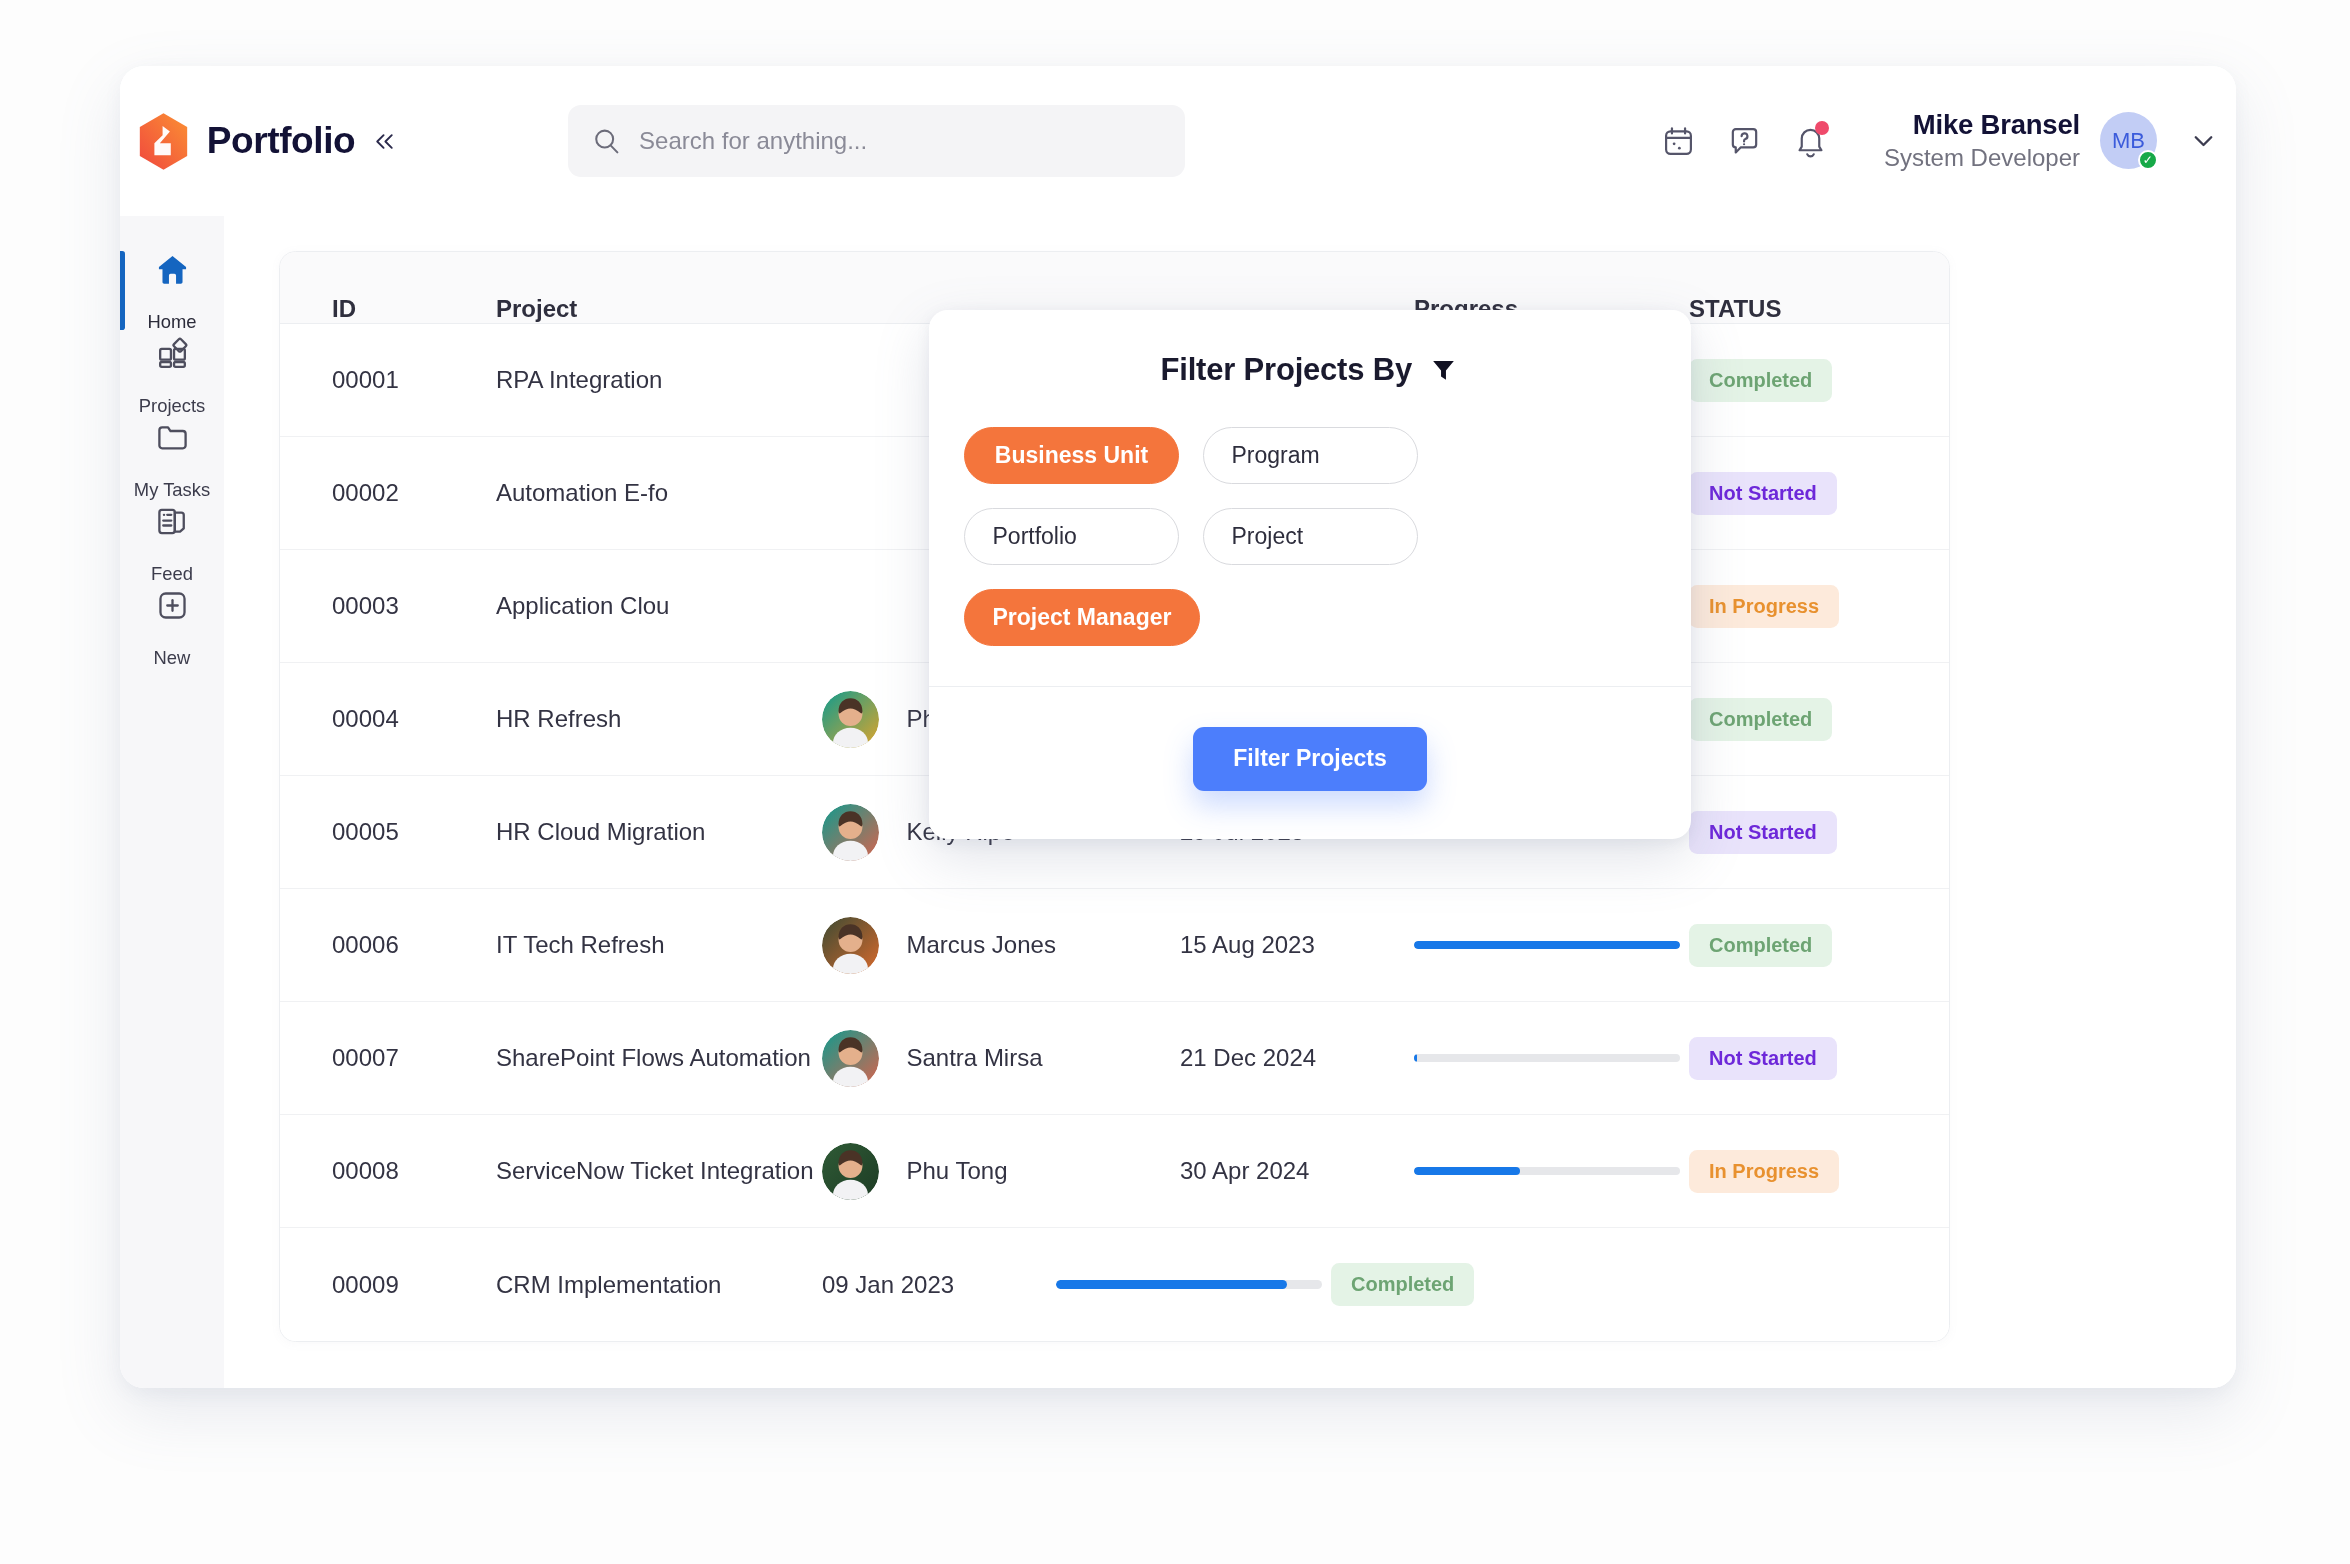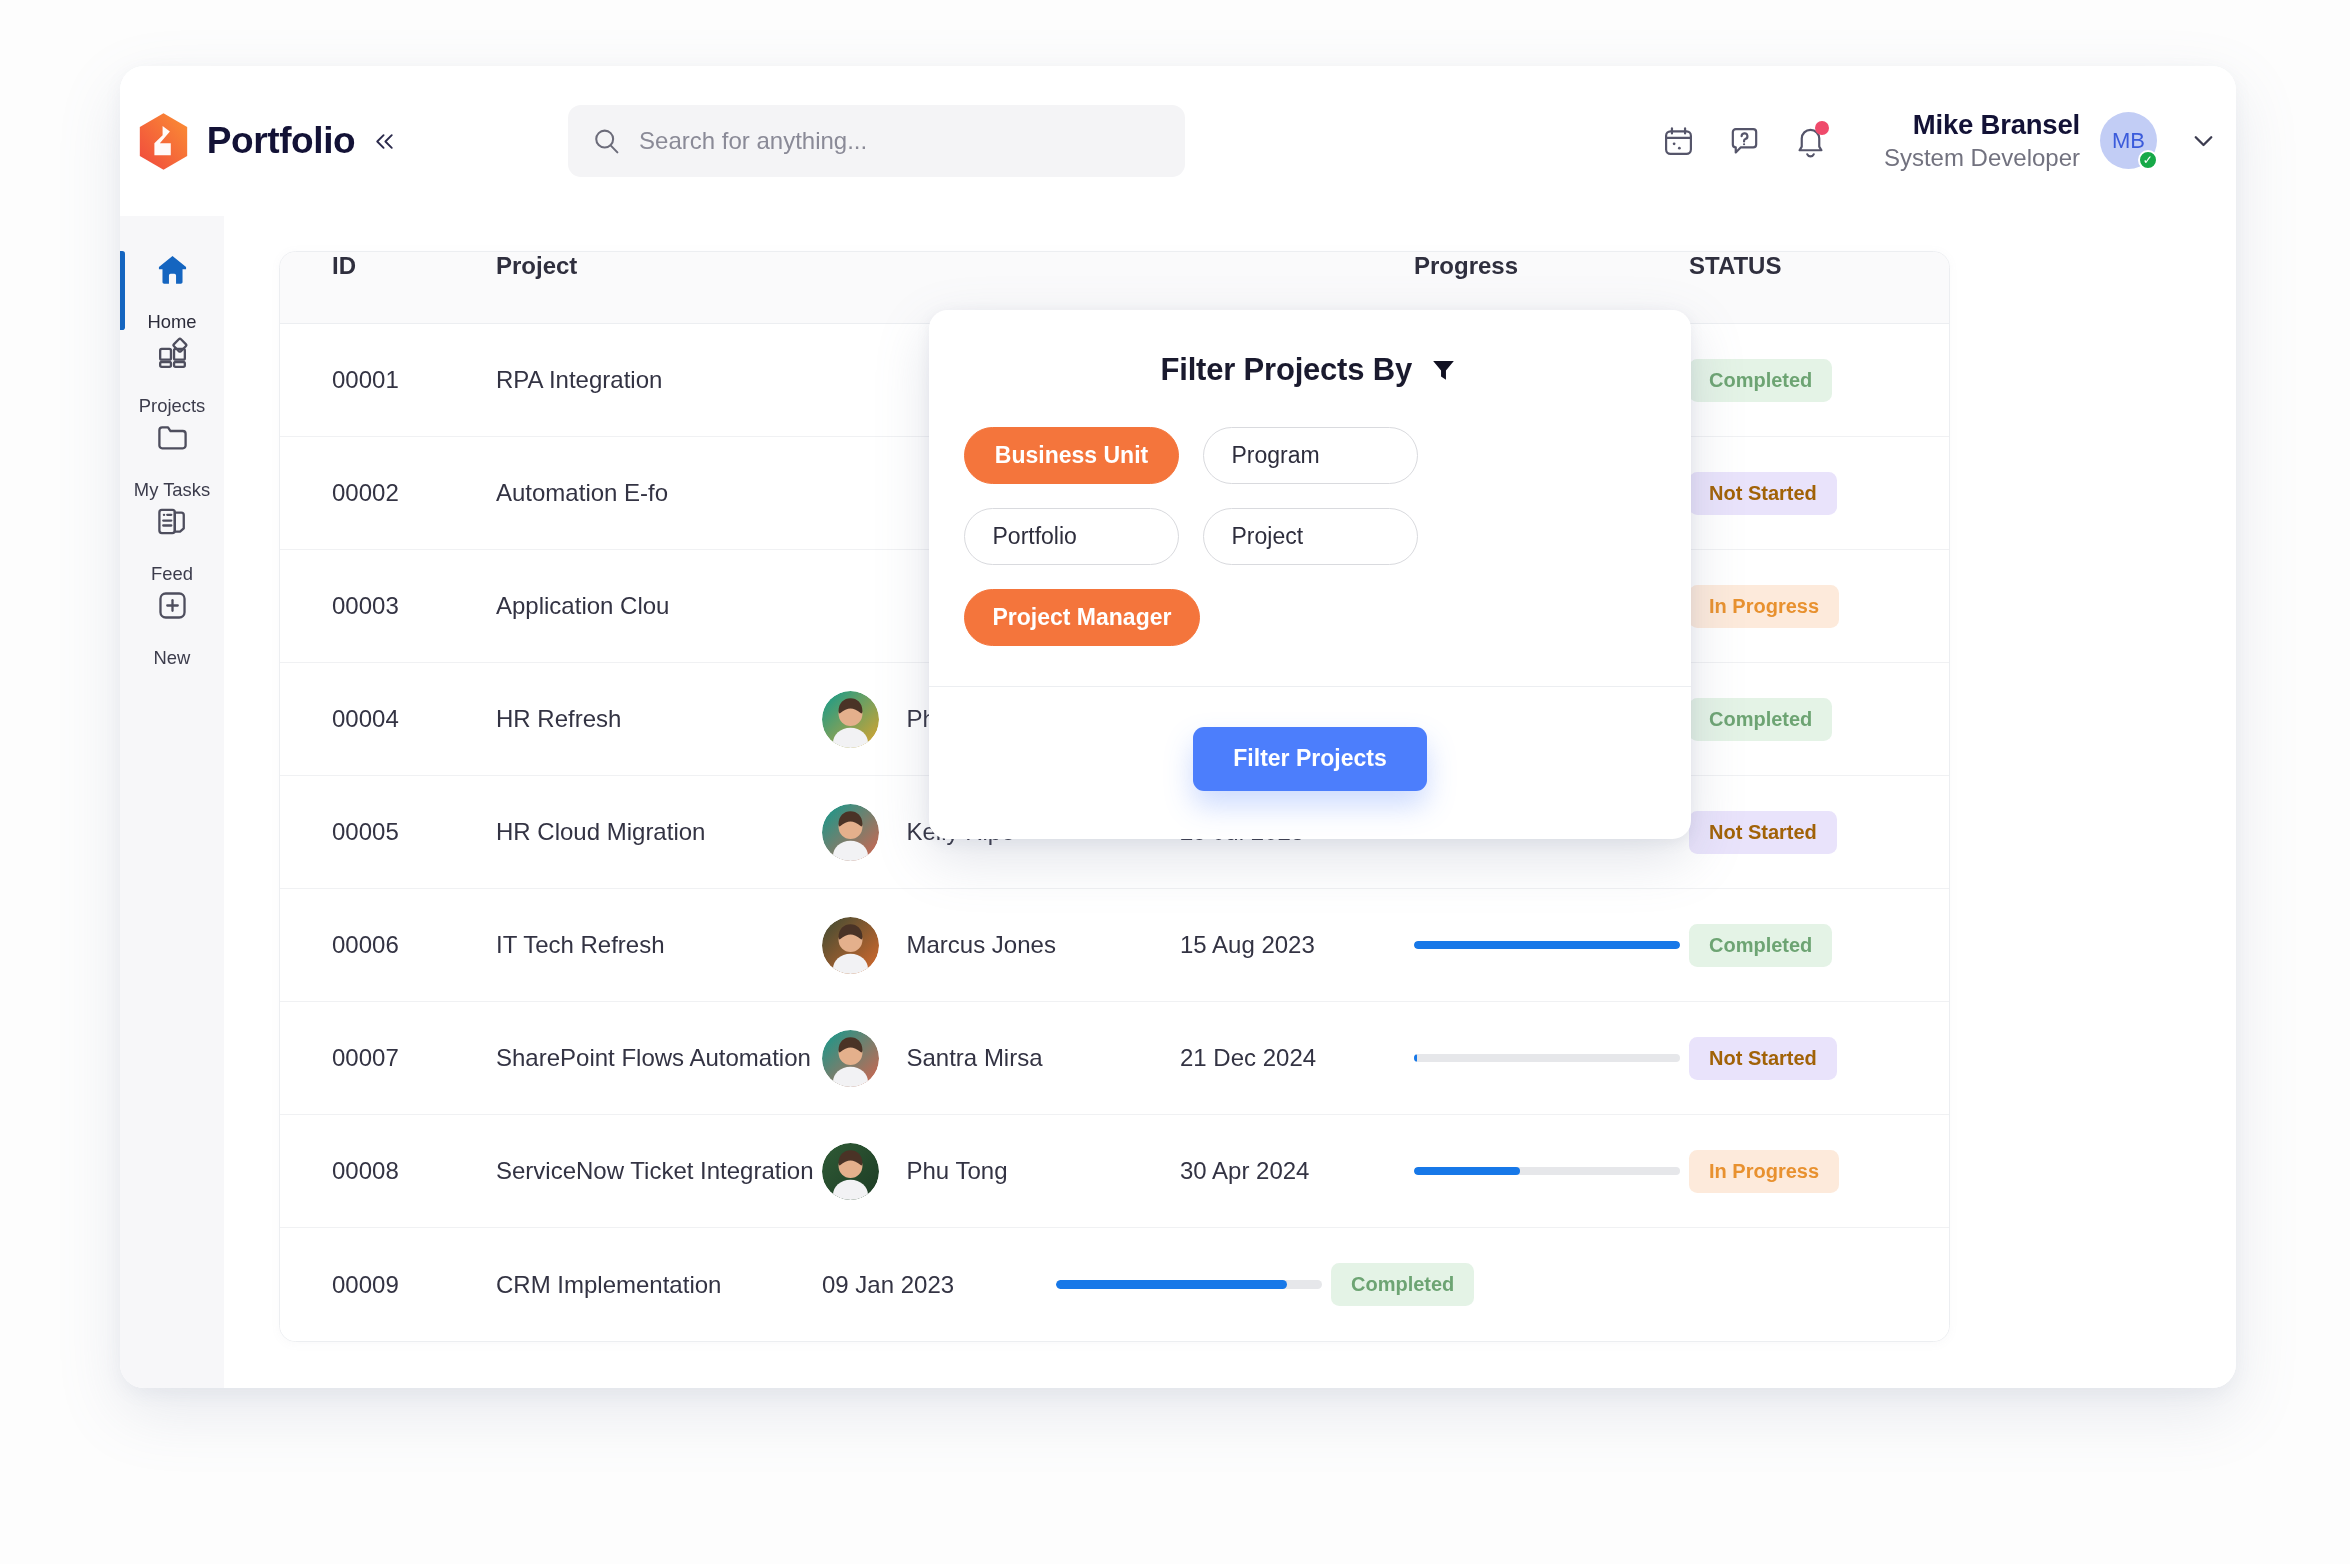--- a/index.html
+++ b/index.html
@@ -125,21 +125,21 @@
   }
 
   
   .table-card {
     width: 1671px; background: #ffffff;
     border: 0.9px solid #eceef1; border-radius: 16.5px;
     box-shadow: 0 1.8px 9.2px rgba(140,145,165,.05);
     overflow: hidden;
   }
   .thead {
-    display: flex; align-items: flex-start;
+    display: flex; align-items: flex-end;
     height: 72px; background: #fafafb;
     border-bottom: 0.9px solid #eceef1;
   }
   .thead .th {
     font-size: 24px; font-weight: 700; color: #2f2f3e;
   }
   .row {
     display: flex; align-items: center;
     height: 113px; border-bottom: 0.9px solid #f0f1f3;
     background: #ffffff;
@@ -166,21 +166,21 @@
   }
   .progress-fill {
     height: 8.3px; border-radius: 5.5px; background: #1778e8;
   }
 
   .badge {
     display: inline-block; padding: 10px 20px; border-radius: 8.3px;
     font-size: 20px; font-weight: 600; white-space: nowrap;
   }
   .badge.completed   { background: #e4f3e6; color: #6da473; }
-  .badge.notstarted  { background: #e9e3fb; color: #a16207; }
+  .badge.notstarted  { background: #e9e3fb; color: #6d28d9; }
   .badge.inprogress  { background: #fdeadb; color: #e8912f; }
 
   
   .modal {
     position: absolute;
     left: 760px; top: 243px;
     width: 762px;
     background: #ffffff;
     border-radius: 18.4px;
     box-shadow: 0 20px 55px rgba(110,120,150,.20), 0 3.7px 13px rgba(110,120,150,.10);

